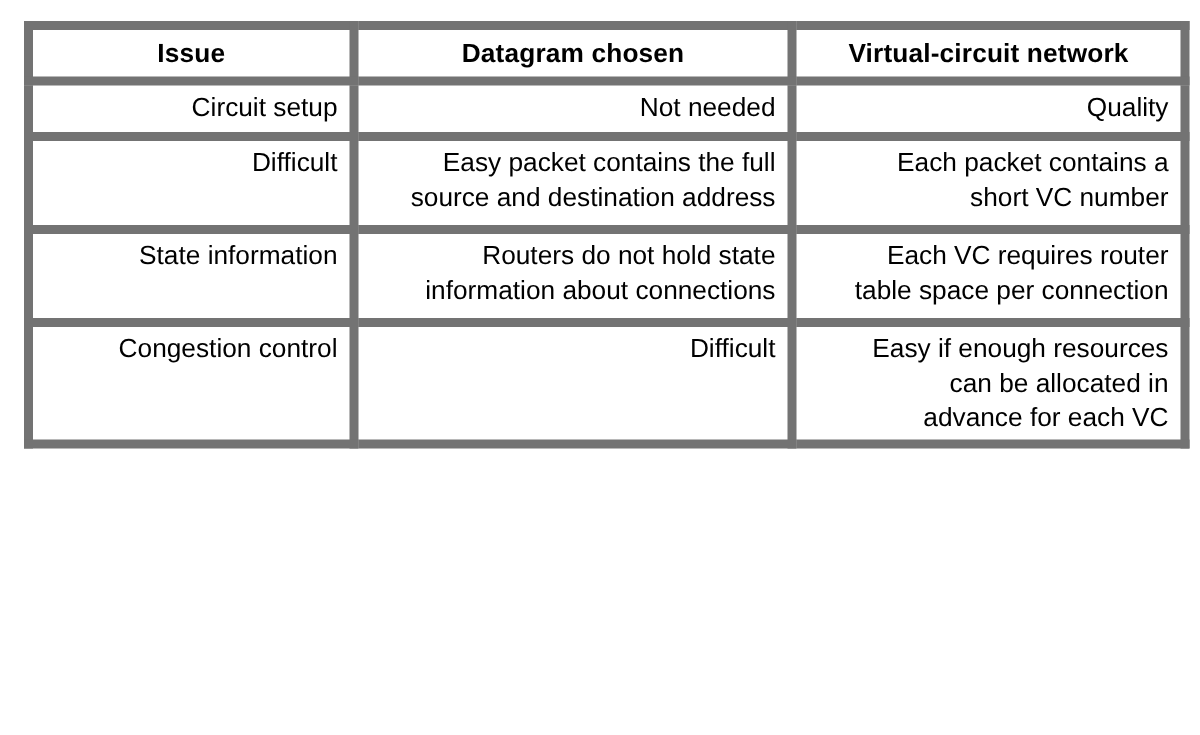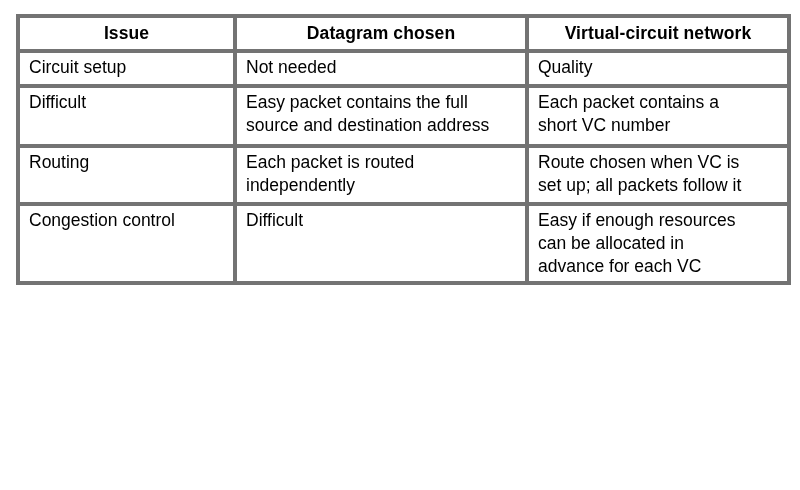--- a/index.html
+++ b/index.html
@@ -19,36 +19,36 @@
     position: absolute;
     left: 16px;
     top: 14px;
     width: 771px;
     border-collapse: collapse;
     table-layout: fixed;
     background: #ffffff;
   }
   .figure-table th,
   .figure-table td {
-    border: 4px solid #737373;
+    border: 6px solid #737373;
     font-size: 17.5px;
     line-height: 23px;
     overflow: hidden;
   }
   .figure-table th {
     font-weight: bold;
     text-align: center;
     vertical-align: middle;
     height: 29px;
     padding: 1px 4px;
     letter-spacing: 0.1px;
   }
   .figure-table td {
     font-weight: normal;
-    text-align: left;
+    text-align: right;
     vertical-align: top;
     padding: 3px 8px 3px 9px;
     white-space: pre-line;
   }
   .col-issue    { width: 217px; }
   .col-datagram { width: 292px; }
   .col-vc       { width: 262px; }
   tr.row-1 td { height: 25px; }
   tr.row-2 td { height: 50px; }
   tr.row-3 td { height: 50px; }
@@ -79,26 +79,26 @@
       <td>Not needed</td>
       <td>Quality</td>
     </tr>
     <tr class="row-2">
       <td>Difficult</td>
       <td>Easy packet contains the full
 source and destination address</td>
       <td>Each packet contains a
 short VC number</td>
     </tr>
-    <tr class="row-4">
-      <td>Routing</td>
-      <td>Each packet is routed
-independently</td>
-      <td>Route chosen when VC is
-set up; all packets follow it</td>
+    <tr class="row-3">
+      <td>State information</td>
+      <td>Routers do not hold state
+information about connections</td>
+      <td>Each VC requires router
+table space per connection</td>
     </tr>
     <tr class="row-7">
       <td>Congestion control</td>
       <td>Difficult</td>
       <td>Easy if enough resources
 can be allocated in
 advance for each VC</td>
     </tr>
   </tbody>
 </table>

